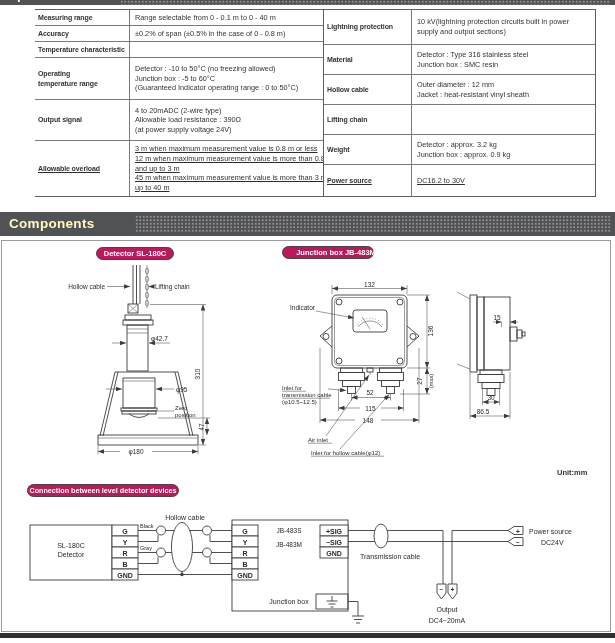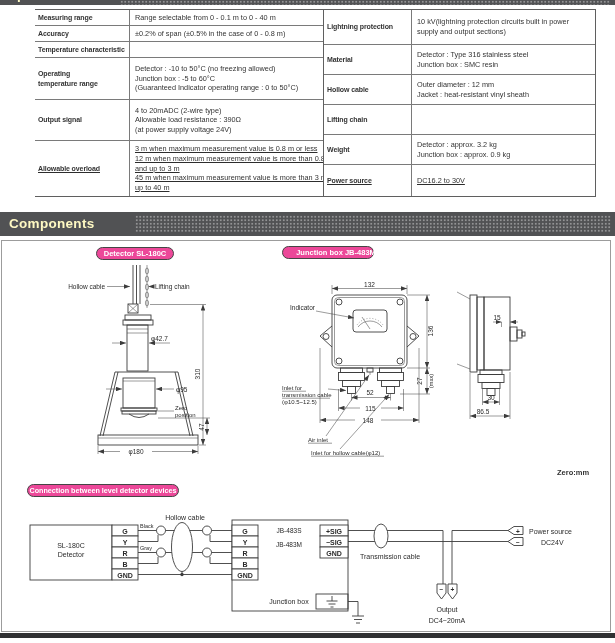--- a/index.html
+++ b/index.html
@@ -22,21 +22,21 @@
   .srow{display:flex;border-bottom:1px solid #7a7a7a;box-sizing:border-box;overflow:hidden;}
   .srow:last-child{border-bottom:none;text-decoration:underline;}
   .slabel{flex:0 0 95px;width:95px;border-right:1px solid #7a7a7a;font-weight:bold;font-size:7px;
           letter-spacing:-.1px;line-height:1.3;display:flex;align-items:center;padding:1px 3px;
           box-sizing:border-box;white-space:pre-line;color:#333;}
   #spec-right .slabel{flex-basis:88px;width:88px;}
   .sval{flex:1;font-size:7.3px;line-height:1.32;display:flex;align-items:center;padding:1px 5px;
         box-sizing:border-box;white-space:pre-line;color:#333;}
   
   .frame{position:absolute;left:1px;top:240px;width:610px;height:392px;border:1px solid #9c9c9c;box-sizing:border-box;}
-  .pill{position:absolute;background:#ec4899;color:#fff;font-weight:bold;font-size:7.5px;height:13px;
+  .pill{position:absolute;background:#be185d;color:#fff;font-weight:bold;font-size:7.5px;height:13px;
         border-radius:7px;display:flex;align-items:center;justify-content:center;border:1px solid #454545;
         box-sizing:border-box;white-space:nowrap;}
   #unit{position:absolute;left:557px;top:468px;font-size:7.5px;font-weight:bold;color:#333;}
   #bottom-bar{position:absolute;left:0;top:633px;width:615px;height:5px;background:#2f3032;}
   
   svg{position:absolute;overflow:visible;}
   svg text{font-family:"Liberation Sans",sans-serif;fill:#2a2a2a;font-size:6.8px;}
   .ln{stroke:#3c3c3c;stroke-width:.9;fill:none;}
   .th{stroke:#4a4a4a;stroke-width:.55;fill:none;}
   .fw{fill:#fff;stroke:#3c3c3c;stroke-width:.9;}
@@ -273,21 +273,21 @@
         <rect class="ln" x="32" y="118.5" width="8" height="7"></rect>
     </g>
     <path class="th" d="M27.5,119 V135 M44.5,119 V135"></path>
     <line class="th" x1="27.5" y1="132" x2="44.5" y2="132" marker-start="url(#arC)" marker-end="url(#arC)"></line>
     <text class="t65 mid" x="36" y="130">30</text>
     <path class="th" d="M15,103 V149 M55,102 V149"></path>
     <line class="th" x1="15" y1="146" x2="55" y2="146" marker-start="url(#arC)" marker-end="url(#arC)"></line>
     <text class="t65 mid" x="28" y="144">86.5</text>
   </svg>
 
-  <div id="unit">Zero:mm</div>
+  <div id="unit">Unit:mm</div>
 
   <div class="pill" style="left:27px;top:484px;width:152px;font-size:7.2px;">Connection between level detector devices</div>
 
   <svg style="left:0px;top:480px;" width="615" height="158" viewBox="0 0 615 158">
     <defs>
       <marker id="arD" markerWidth="6" markerHeight="4.5" refX="6" refY="2.25" orient="auto-start-reverse" markerUnits="userSpaceOnUse">
         <path d="M0,0 L6,2.25 L0,4.5 Z" fill="#3c3c3c"></path>
       </marker>
     </defs>
 

